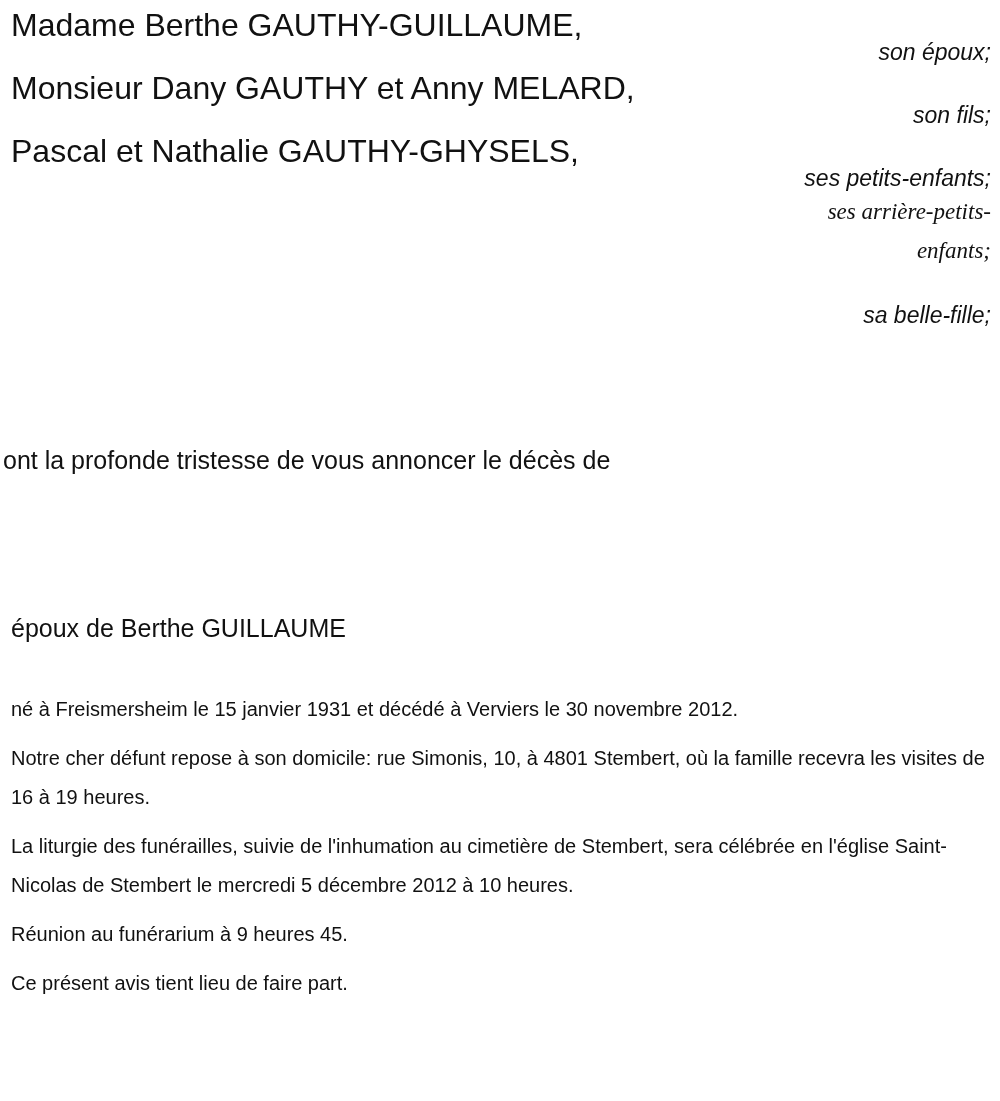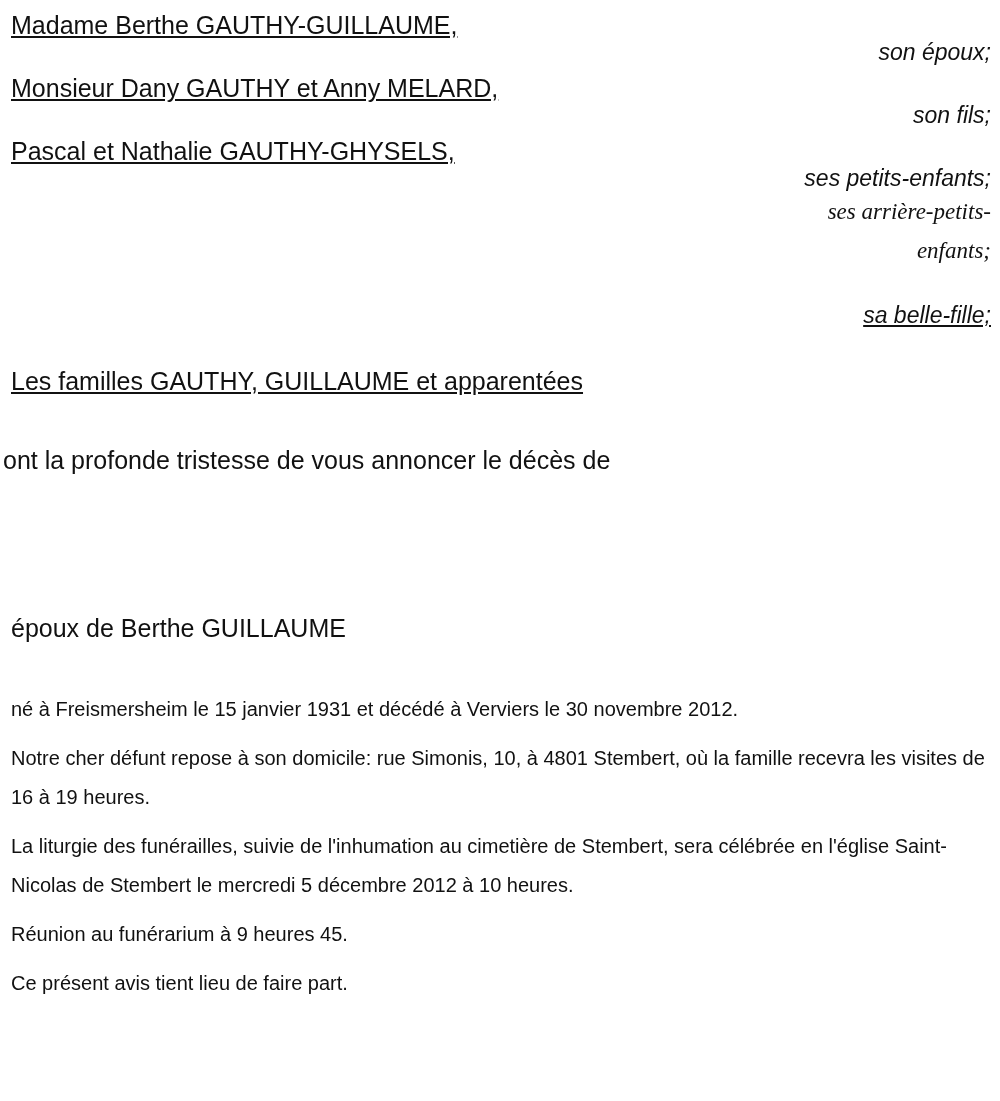--- a/index.html
+++ b/index.html
@@ -22,24 +22,23 @@
     .family-list {
       position: absolute;
       left: 11px;
       top: 0;
       width: 980px;
     }
     .entry {
       position: relative;
     }
     .entry-name {
-      font-size: 25px;
+      font-size: 32px;
       line-height: 30px;
       white-space: nowrap;
-      text-decoration: underline;
     }
     .entry-rel {
       font-size: 23px;
       font-style: italic;
       text-align: right;
       line-height: 39px;
       width: 240px;
       margin-left: auto;
     }
     .intro {
@@ -91,24 +90,21 @@
       <div class="entry-rel" style="margin-top:-7px;">son fils;</div>
     </div>
     <div class="entry" style="height:63px; padding-top:10px; box-sizing:border-box;">
       <div class="entry-name">Pascal et Nathalie GAUTHY-GHYSELS,</div>
       <div class="entry-rel" style="margin-top:-7px;">ses petits-enfants;</div>
     </div>
     <div class="entry" style="height:104px; padding-top:10px; box-sizing:border-box;">
       <div class="entry-rel" style="margin-top:-7px; width:230px;font-family:Liberation Serif, serif;">ses arrière-petits-enfants;</div>
     </div>
     <div class="entry" style="height:63px; padding-top:10px; box-sizing:border-box;">
-      <div class="entry-rel" style="margin-top:-7px;text-decoration:underline;">sa belle-fille;</div>
-    </div>
-    <div class="entry" style="padding-top:10px;">
-      <div class="entry-name">Les familles GAUTHY, GUILLAUME et apparentées</div>
+      <div class="entry-rel" style="margin-top:-7px;">sa belle-fille;</div>
     </div>
   </div>
 
   <div class="intro">ont la profonde tristesse de vous annoncer le décès de</div>
 
 
   <div class="spouse">époux de Berthe GUILLAUME</div>
 
   <div class="details">
     <p>né à Freismersheim le 15 janvier 1931 et décédé à Verviers le 30 novembre 2012.</p>

